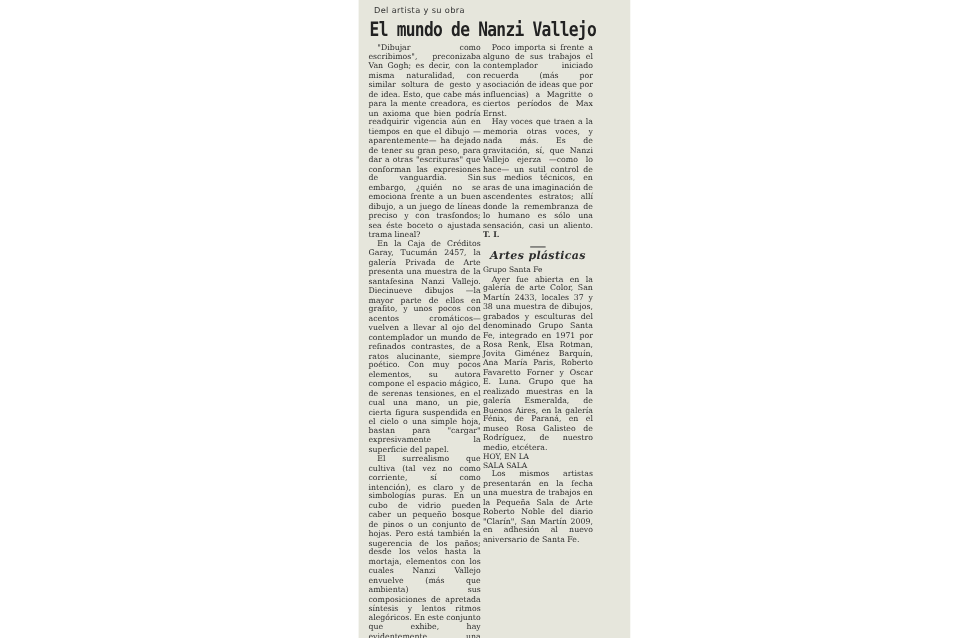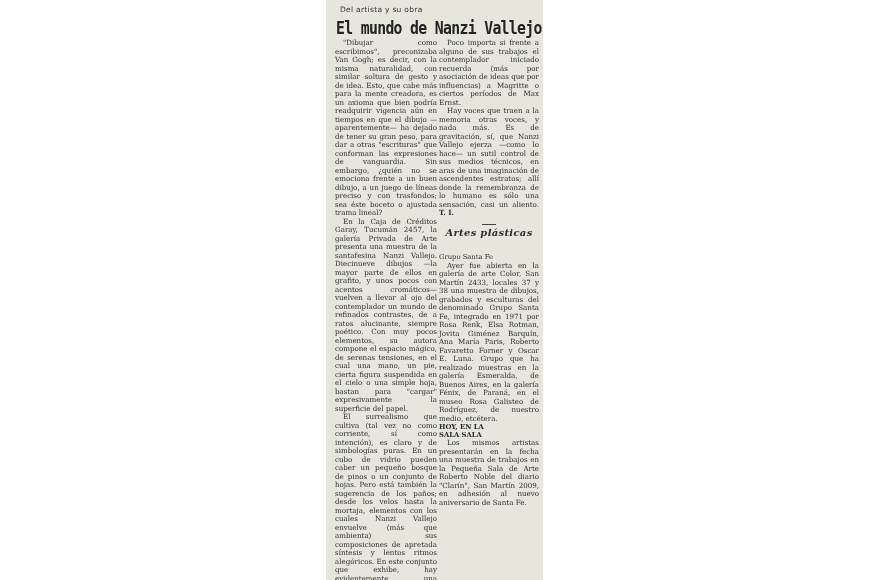--- a/index.html
+++ b/index.html
@@ -1,20 +1,20 @@
 <!DOCTYPE html>
 <html><head>
 <meta charset="utf-8">
 <style>
   html, body { margin: 0; padding: 0; }
   body {
     width: 870px; height: 580px; background: #ffffff; position: relative; overflow: hidden;
   }
   .clipping {
-    position: absolute; left: 326px; top: 0; width: 217px; height: 580px;
+    position: absolute; left: 326px; top: 0; width: 247px; height: 580px;
     background: #e6e6dc; overflow: hidden;
     font-family: "DejaVu Serif", serif; color: #2c2c2c;
   }
   .kicker {
     position: absolute; left: 14px; top: 5px;
     font-family: "DejaVu Sans", sans-serif; font-size: 7.5px; letter-spacing: 0.3px; color: #333;
   }
   .headline {
     position: absolute; left: 10px; top: 17px; width: 200px;
     font-family: "DejaVu Sans Mono", monospace; font-weight: bold; font-size: 18px;
@@ -25,25 +25,25 @@
     position: absolute; top: 39px; font-size: 7.1px; line-height: 8.5px; text-align: justify;
   }
   .col-left { left: 9px; width: 102px; }
   .col-right { left: 113px; width: 100px; }
   .col p { margin: 0; text-indent: 8px; }
   .sig { font-weight: bold; margin-top: 28px; }
   .rule {
     width: 14px; height: 1px; background: #444; margin: 6px auto 4px;
   }
   .section-title {
-    font-style: italic; font-weight: bold; font-size: 10px; text-align: center; margin: 2px 0 16px;
+    font-style: italic; font-weight: bold; font-size: 10px; text-align: center; margin: 2px 0 4px;
     letter-spacing: 0.3px; text-indent: 0;
   }
   .sub { font-weight: normal; font-size: 6.8px; margin: 2px 0 6px; text-indent: 0 !important; }
-  .subhead { font-weight: bold; font-size: 6.8px; line-height: 8px; margin: 6px 0 4px; text-indent: 0 !important; }
+  .subhead { font-weight: normal; font-size: 6.8px; line-height: 8px; margin: 6px 0 4px; text-indent: 0 !important; }
 </style>
 </head>
 <body>
 
 <div class="clipping">
   <div class="kicker">Del artista y su obra</div>
   <div class="headline">El mundo de Nanzi Vallejo</div>
 
   <div class="col col-left">
     <p>"Dibujar como escribimos", preconizaba Van Gogh; es decir, con la misma naturalidad, con similar soltura de gesto y de idea. Esto, que cabe más para la mente creadora, es un axioma que bien podría readquirir vigencia aún en tiempos en que el dibujo —aparentemente— ha dejado de tener su gran peso, para dar a otras "escrituras" que conforman las expresiones de vanguardia. Sin embargo, ¿quién no se emociona frente a un buen dibujo, a un juego de líneas preciso y con trasfondos; sea éste boceto o ajustada trama lineal?</p>

